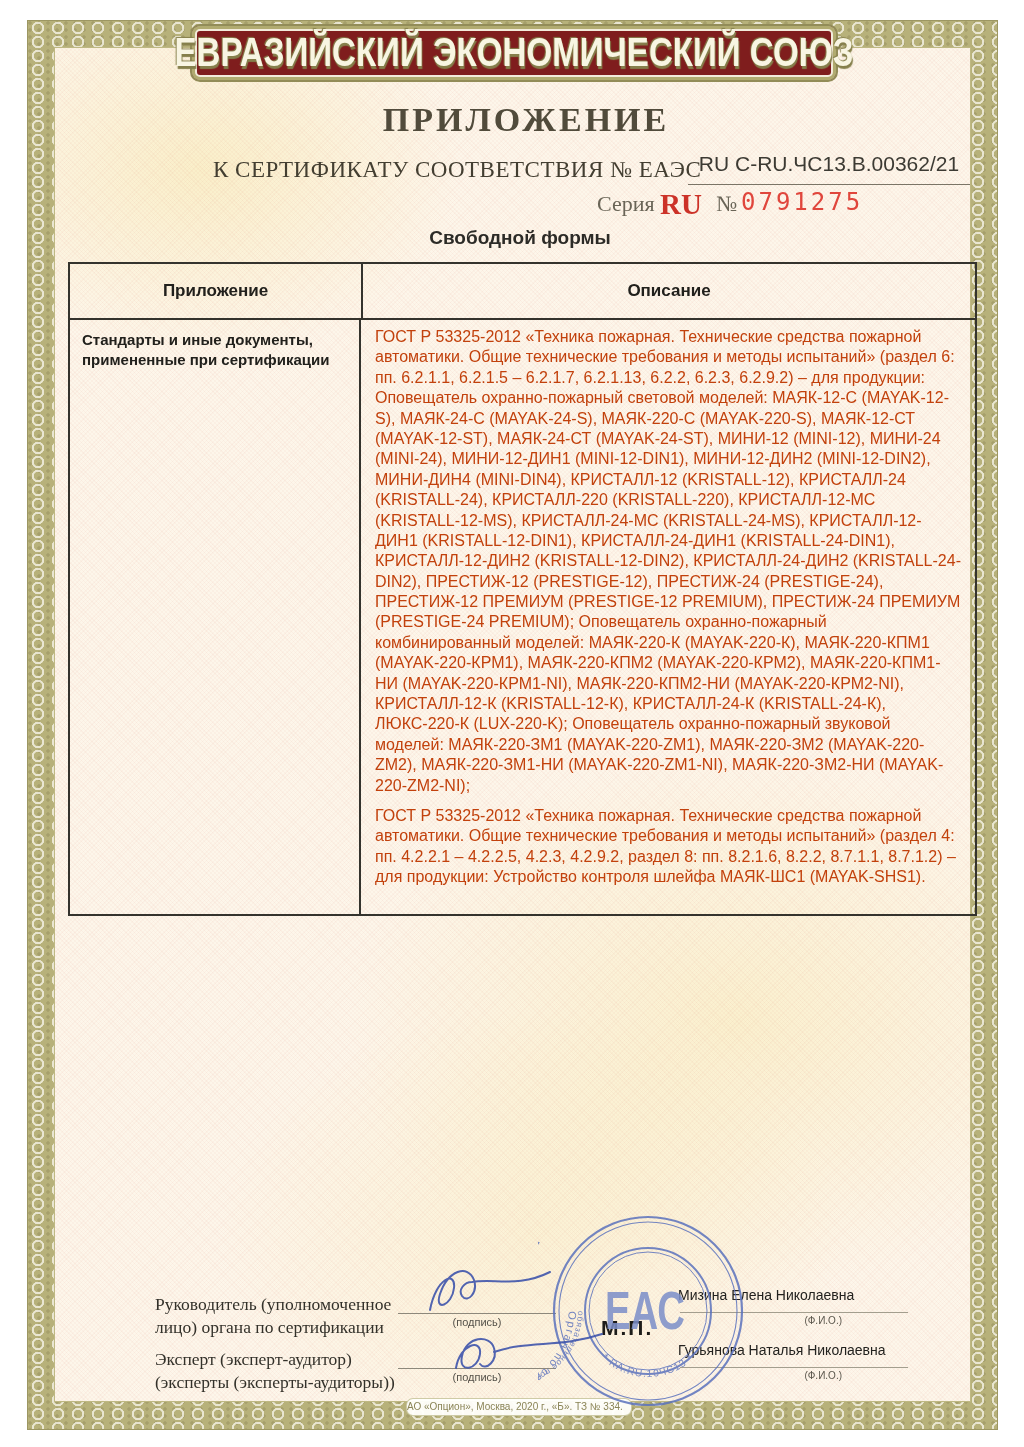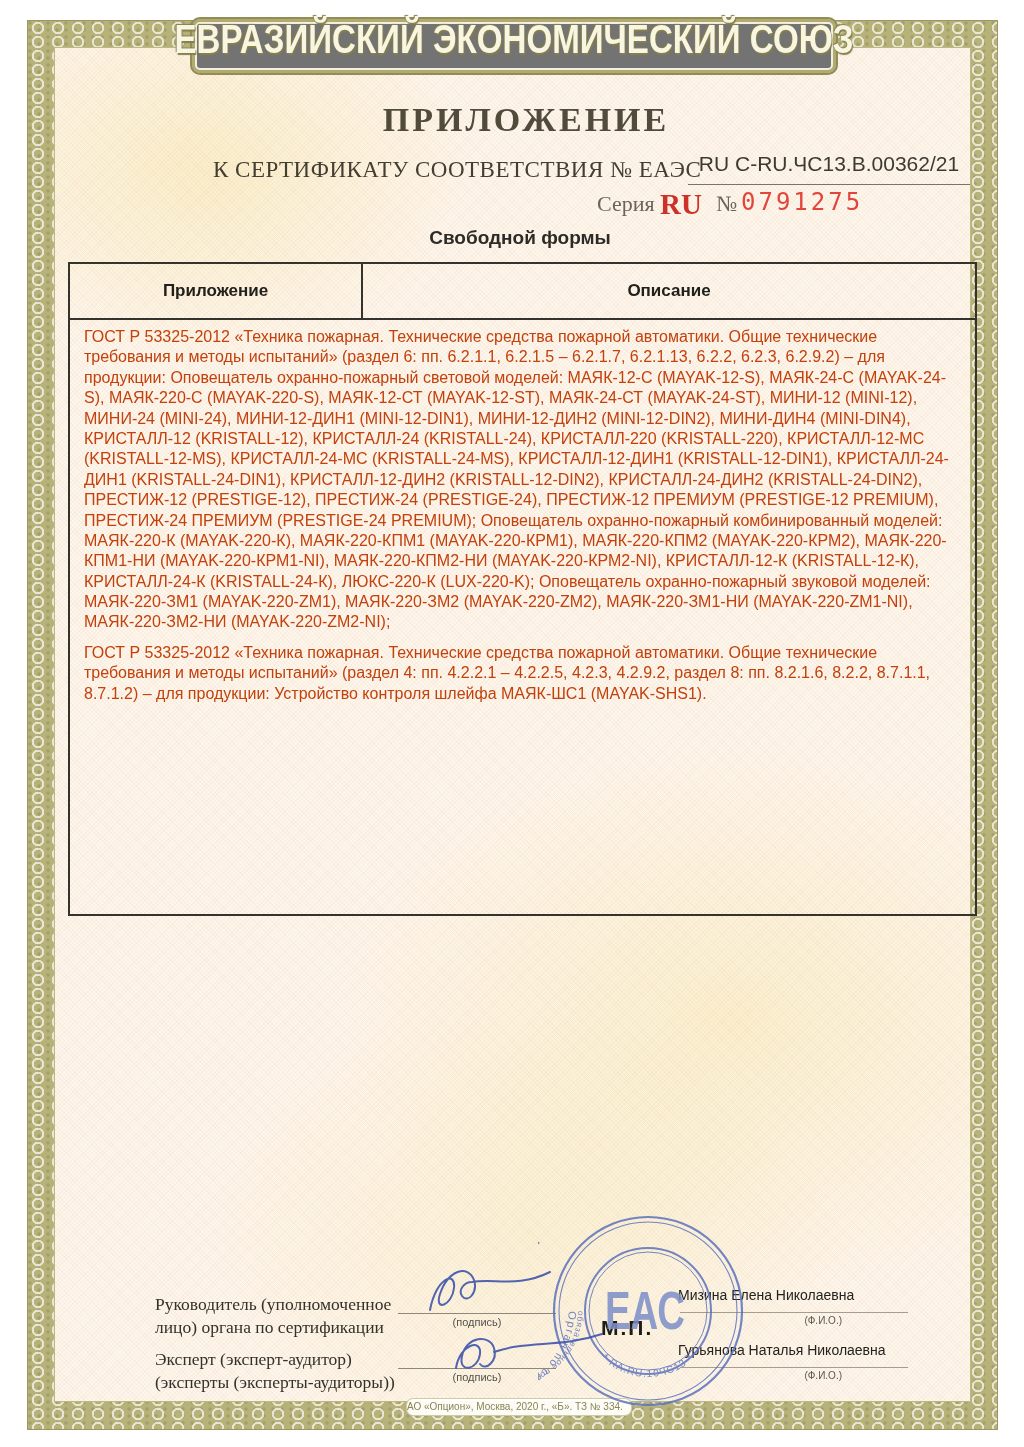--- a/index.html
+++ b/index.html
@@ -25,24 +25,24 @@
     background-image:
       repeating-linear-gradient(45deg, rgba(214,120,104,0.055) 0 1px, rgba(0,0,0,0) 1px 3px),
       repeating-linear-gradient(135deg, rgba(214,120,104,0.05) 0 1px, rgba(0,0,0,0) 1px 3px),
       radial-gradient(420px 300px at 16% 9%, rgba(244,226,140,0.35), rgba(244,226,140,0) 62%),
       radial-gradient(620px 430px at 74% 72%, rgba(244,226,140,0.30), rgba(244,226,140,0) 62%),
       radial-gradient(520px 380px at 52% 88%, rgba(244,226,140,0.22), rgba(244,226,140,0) 60%);
     border:1px solid #beb883;
   }
   
   .banner{
-    position:absolute;left:190px;top:17px;width:644px;height:54px;
-    background:#737373;border:2px solid #928c58;border-radius:10px;
+    position:absolute;left:190px;top:24px;width:644px;height:54px;
+    background:#7f1d1d;border:2px solid #928c58;border-radius:10px;
     box-shadow: inset 0 0 0 3px #b1ab70, inset 0 0 0 5px rgba(250,247,230,0.95);
-    display:flex;justify-content:center;z-index:5;
+    display:flex;align-items:center;justify-content:center;z-index:5;
   }
   .banner-text{
     font-weight:bold;font-size:36px;color:#f8f5e2;white-space:nowrap;
     text-shadow:1px 2px 1px #857f4b, -1px -1px 1px #857f4b;
     transform:scale(0.92,1.12);
   }
   
   .title{
     position:absolute;left:0;top:101px;width:1024px;text-align:center;
     font-family:"Liberation Serif", serif;font-weight:bold;font-size:34px;
@@ -120,20 +120,22 @@
 <div class="number-label">№</div>
 <div class="blank-number">0791275</div>
 <div class="form-note">Свободной формы</div>
 
 <div class="cert-table">
   <div class="t-head">
     <div class="t-h1">Приложение</div>
     <div class="t-h2">Описание</div>
   </div>
   <div class="t-body">
+    <div class="t-c1">Стандарты и иные документы,
+примененные при сертификации</div>
     <div class="t-c2">
       <p>ГОСТ Р 53325-2012 «Техника пожарная. Технические средства пожарной автоматики. Общие технические требования и методы испытаний» (раздел 6: пп. 6.2.1.1, 6.2.1.5 – 6.2.1.7, 6.2.1.13, 6.2.2, 6.2.3, 6.2.9.2) – для продукции: Оповещатель охранно-пожарный световой моделей: МАЯК-12-С (MAYAK-12-S), МАЯК-24-С (MAYAK-24-S), МАЯК-220-С (MAYAK-220-S), МАЯК-12-СТ (MAYAK-12-ST), МАЯК-24-СТ (MAYAK-24-ST), МИНИ-12 (MINI-12), МИНИ-24 (MINI-24), МИНИ-12-ДИН1 (MINI-12-DIN1), МИНИ-12-ДИН2 (MINI-12-DIN2), МИНИ-ДИН4 (MINI-DIN4), КРИСТАЛЛ-12 (KRISTALL-12), КРИСТАЛЛ-24 (KRISTALL-24), КРИСТАЛЛ-220 (KRISTALL-220), КРИСТАЛЛ-12-МС (KRISTALL-12-MS), КРИСТАЛЛ-24-МС (KRISTALL-24-MS), КРИСТАЛЛ-12-ДИН1 (KRISTALL-12-DIN1), КРИСТАЛЛ-24-ДИН1 (KRISTALL-24-DIN1), КРИСТАЛЛ-12-ДИН2 (KRISTALL-12-DIN2), КРИСТАЛЛ-24-ДИН2 (KRISTALL-24-DIN2), ПРЕСТИЖ-12 (PRESTIGE-12), ПРЕСТИЖ-24 (PRESTIGE-24), ПРЕСТИЖ-12 ПРЕМИУМ (PRESTIGE-12 PREMIUM), ПРЕСТИЖ-24 ПРЕМИУМ (PRESTIGE-24 PREMIUM); Оповещатель охранно-пожарный комбинированный моделей: МАЯК-220-К (MAYAK-220-К), МАЯК-220-КПМ1 (MAYAK-220-КРМ1), МАЯК-220-КПМ2 (MAYAK-220-КРМ2), МАЯК-220-КПМ1-НИ (MAYAK-220-КРМ1-NI), МАЯК-220-КПМ2-НИ (MAYAK-220-КРМ2-NI), КРИСТАЛЛ-12-К (KRISTALL-12-К), КРИСТАЛЛ-24-К (KRISTALL-24-К), ЛЮКС-220-К (LUX-220-K); Оповещатель охранно-пожарный звуковой моделей: МАЯК-220-ЗМ1 (MAYAK-220-ZM1), МАЯК-220-ЗМ2 (MAYAK-220-ZM2), МАЯК-220-ЗМ1-НИ (MAYAK-220-ZM1-NI), МАЯК-220-ЗМ2-НИ (MAYAK-220-ZM2-NI);</p>
       <p>ГОСТ Р 53325-2012 «Техника пожарная. Технические средства пожарной автоматики. Общие технические требования и методы испытаний» (раздел 4: пп. 4.2.2.1 – 4.2.2.5, 4.2.3, 4.2.9.2, раздел 8: пп. 8.2.1.6, 8.2.2, 8.7.1.1, 8.7.1.2) – для продукции: Устройство контроля шлейфа МАЯК-ШС1 (MAYAK-SHS1).</p>
     </div>
   </div>
 </div>
 
 <div class="role role-head">Руководитель (уполномоченное
 лицо) органа по сертификации</div>
 <div class="role role-expert">Эксперт (эксперт-аудитор)

